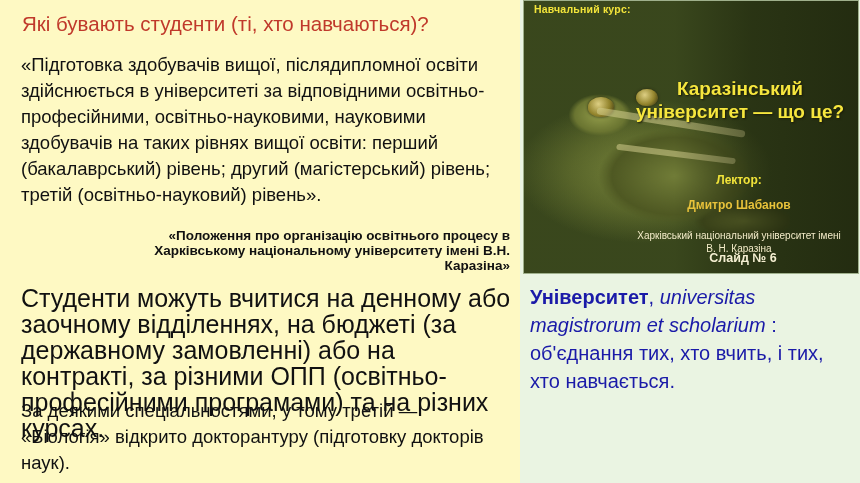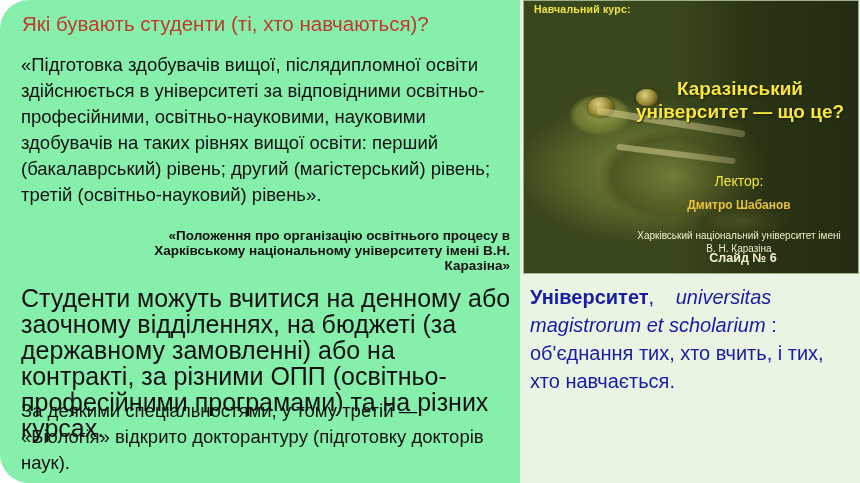--- a/index.html
+++ b/index.html
@@ -12,22 +12,21 @@
     background: #ffffff;
     font-family: "Liberation Sans", sans-serif;
     overflow: hidden;
     position: relative;
   }
   .slide {
     position: absolute;
     left: 0; top: 0;
     width: 860px;
     height: 483px;
-    background: #86efac;
-    border-radius: 29px;
+    background: #fef9c3;
   }
   
   .left-col {
     position: absolute;
     left: 0; top: 0;
     width: 520px;
     height: 483px;
   }
   .q-title {
     position: absolute;
@@ -199,22 +198,22 @@
     line-height: 23px;
     color: #F6E63E;
     text-shadow: 1px 1px 2px #1a1a08;
   }
   .cover-lector-label {
     position: absolute;
     right: 14px;
     top: 172px;
     width: 210px;
     text-align: center;
-    font-size: 14px;
-    font-weight: normal;
+    font-size: 12px;
+    font-weight: bold;
     color: #F2E43A;
   }
   .cover-lector-name {
     position: absolute;
     right: 14px;
     top: 186px;
     width: 210px;
     text-align: center;
     font-size: 12px;
     font-weight: bold;
@@ -252,21 +251,20 @@
     line-height: 28px;
     color: #1A1AA8;
   }
   .def-term {
     font-weight: bold;
     color: #1A1AA8;
   }
   .def-latin {
     font-style: italic;
     color: #1A1AA8;
-    margin-left: 16px;
   }
 </style>
 </head>
 <body>
 
 <div class="slide">
 
   <div class="left-col">
     <div class="q-title">Які бувають студенти (ті, хто навчаються)?</div>
     <div class="quote-block">«Підготовка здобувачів вищої, післядипломної освіти здійснюється в університеті за відповідними освітньо-професійними, освітньо-науковими, науковими здобувачів на таких рівнях вищої освіти: перший (бакалаврський) рівень; другий (магістерський) рівень; третій (освітньо-науковий) рівень».</div>

